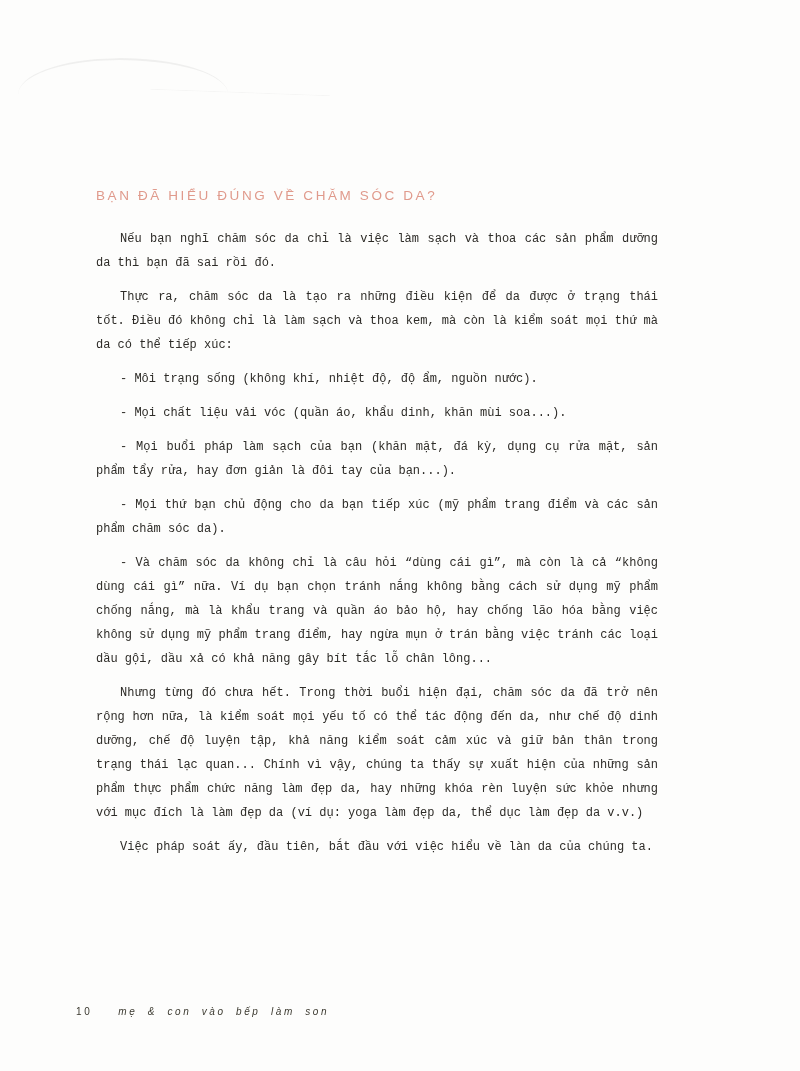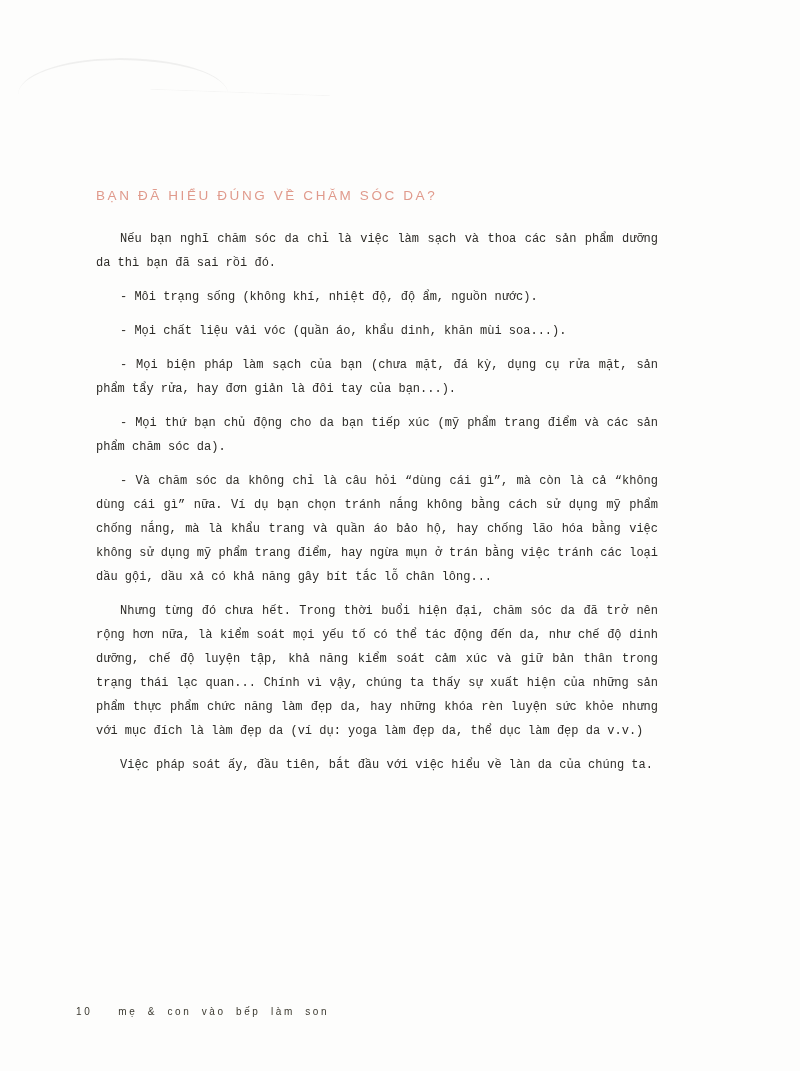--- a/index.html
+++ b/index.html
@@ -70,34 +70,36 @@
     font-family: "Liberation Sans", sans-serif;
     font-size: 10px;
     color: #3b392f;
     letter-spacing: 2.6px;
   }
   .page-number {
     margin-right: 26px;
   }
   .running-title {
     word-spacing: 5px;
+    font-style: italic;
   }
 </style>
 </head>
 <body>
 
 <div class="scan-artifact-top"></div>
 <div class="scan-artifact-top2"></div>
 
 <div class="content">
   <h2 class="section-heading">BẠN ĐÃ HIỂU ĐÚNG VỀ CHĂM SÓC DA?</h2>
   <p class="body-paragraph">Nếu bạn nghĩ chăm sóc da chỉ là việc làm sạch và thoa các sản phẩm dưỡng da thì bạn đã sai rồi đó.</p>
+  <p class="body-paragraph">Thực ra, chăm sóc da là tạo ra những điều kiện để da được ở trạng thái tốt. Điều đó không chỉ là làm sạch và thoa kem, mà còn là kiểm soát mọi thứ mà da có thể tiếp xúc:</p>
   <p class="body-paragraph">- Môi trạng sống (không khí, nhiệt độ, độ ẩm, nguồn nước).</p>
   <p class="body-paragraph">- Mọi chất liệu vải vóc (quần áo, khẩu dinh, khăn mùi soa...).</p>
-  <p class="body-paragraph">- Mọi biện pháp làm sạch của bạn (chưa mặt, đá kỳ, dụng cụ rửa mặt, sản phẩm tẩy rửa, hay đơn giản là đôi tay của bạn...).</p>
+  <p class="body-paragraph">- Mọi buổi pháp làm sạch của bạn (khăn mặt, đá kỳ, dụng cụ rửa mặt, sản phẩm tẩy rửa, hay đơn giản là đôi tay của bạn...).</p>
   <p class="body-paragraph">- Mọi thứ bạn chủ động cho da bạn tiếp xúc (mỹ phẩm trang điểm và các sản phẩm chăm sóc da).</p>
   <p class="body-paragraph">- Và chăm sóc da không chỉ là câu hỏi “dùng cái gì”, mà còn là cả “không dùng cái gì” nữa. Ví dụ bạn chọn tránh nắng không bằng cách sử dụng mỹ phẩm chống nắng, mà là khẩu trang và quần áo bảo hộ, hay chống lão hóa bằng việc không sử dụng mỹ phẩm trang điểm, hay ngừa mụn ở trán bằng việc tránh các loại dầu gội, dầu xả có khả năng gây bít tắc lỗ chân lông...</p>
   <p class="body-paragraph">Nhưng từng đó chưa hết. Trong thời buổi hiện đại, chăm sóc da đã trở nên rộng hơn nữa, là kiểm soát mọi yếu tố có thể tác động đến da, như chế độ dinh dưỡng, chế độ luyện tập, khả năng kiểm soát cảm xúc và giữ bản thân trong trạng thái lạc quan... Chính vì vậy, chúng ta thấy sự xuất hiện của những sản phẩm thực phẩm chức năng làm đẹp da, hay những khóa rèn luyện sức khỏe nhưng với mục đích là làm đẹp da (ví dụ: yoga làm đẹp da, thể dục làm đẹp da v.v.)</p>
   <p class="body-paragraph">Việc pháp soát ấy, đầu tiên, bắt đầu với việc hiểu về làn da của chúng ta.</p>
 </div>
 
 <div class="page-footer">
   <span class="page-number">10</span>
   <span class="running-title">mẹ &amp; con vào bếp làm son</span>
 </div>

